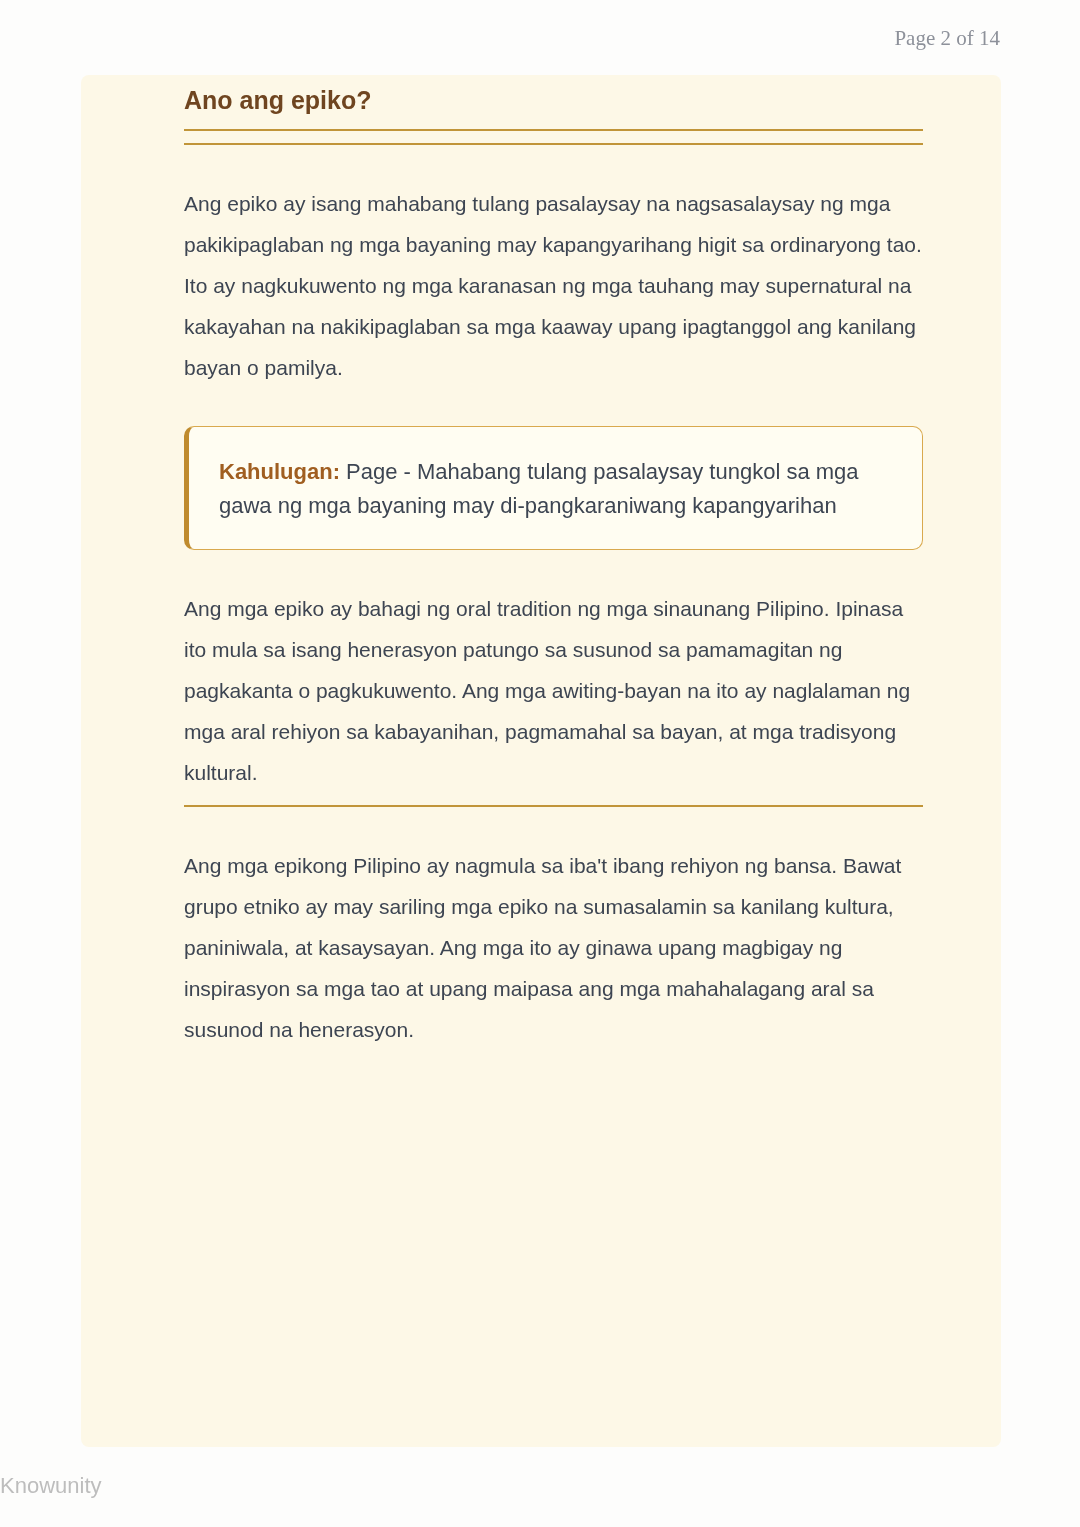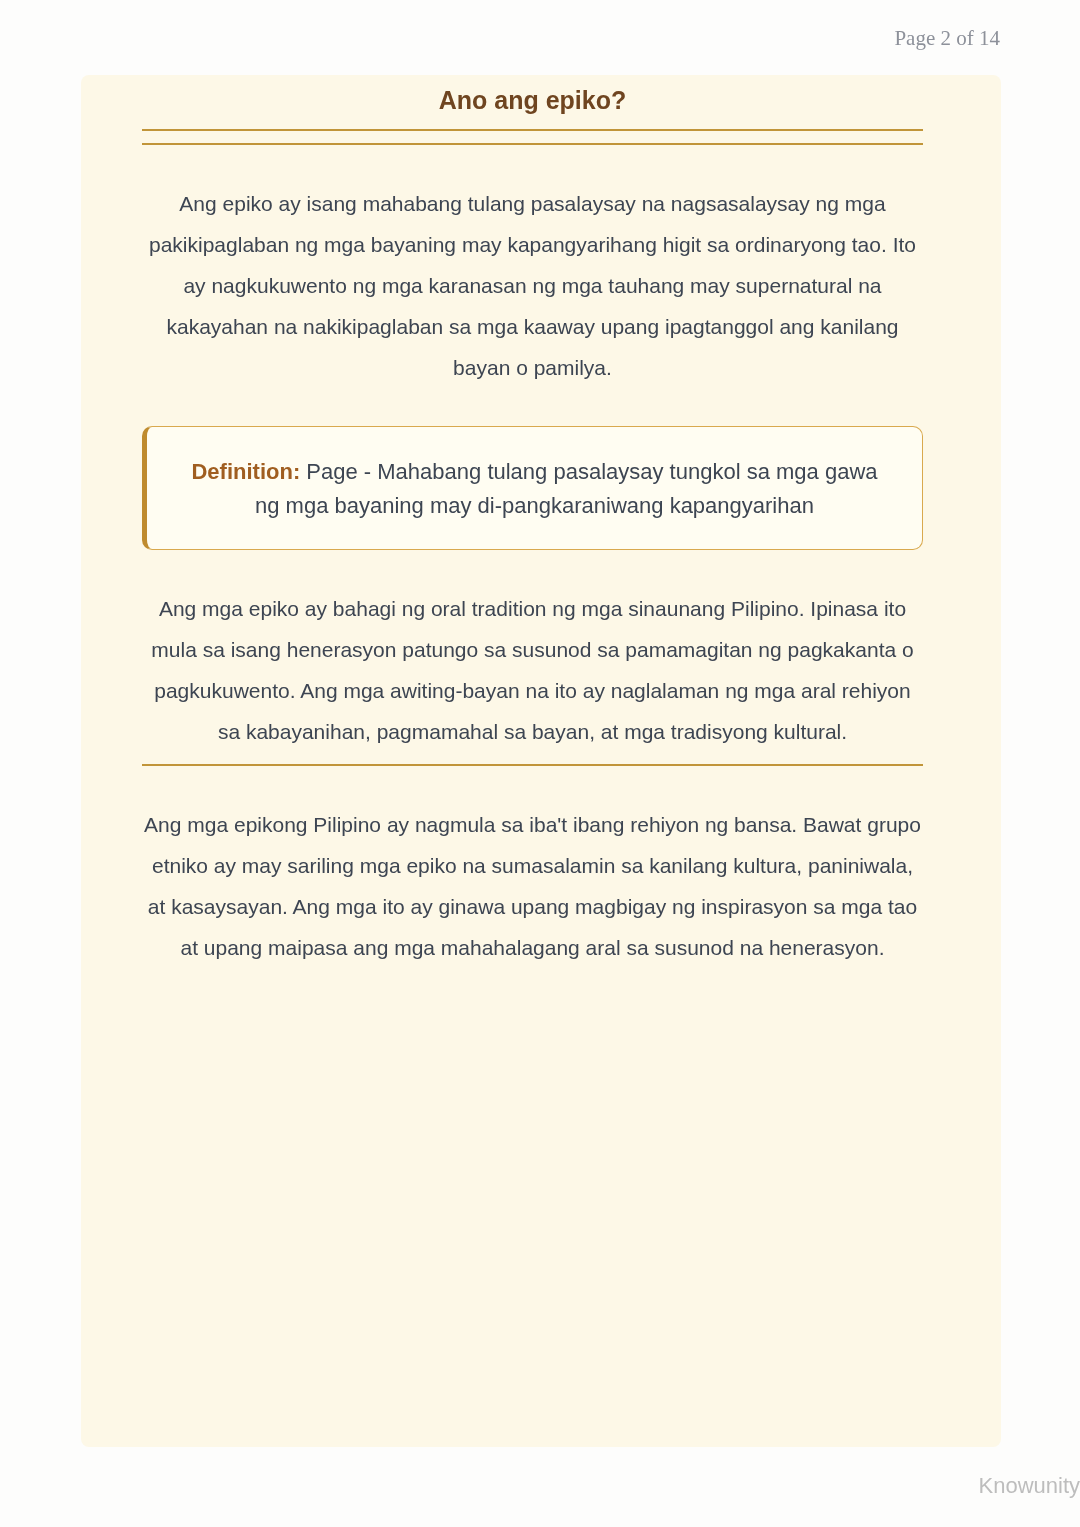--- a/index.html
+++ b/index.html
@@ -19,22 +19,21 @@
     color: #8d919a;
   }
   .doc-card {
     position: absolute;
     left: 81px;
     top: 75px;
     width: 920px;
     height: 1372px;
     background: #fdf8e7;
     border-radius: 8px;
-    padding: 8px 78px 0 61px;
-    text-align: center;
+    padding: 8px 78px 0 103px;
   }
   h1.doc-title {
     font-size: 25px;
     font-weight: bold;
     color: #6f4520;
     line-height: 34px;
   }
   h2.section-heading {
     font-size: 24px;
     font-weight: bold;
@@ -69,41 +68,41 @@
   }
   .def-label {
     font-weight: bold;
     color: #a05e20;
   }
   .footer-brand {
     position: absolute;
     left: 0;
     top: 1473px;
     width: 1080px;
-    text-align: right;
+    text-align: left;
     font-size: 22px;
     color: #bdbdbd;
   }
 </style>
 </head>
 <body>
 
 <div class="page-indicator">Page 2 of 14</div>
 
 <div class="doc-card">
 
   <h1 class="doc-title">Ano ang epiko?</h1>
   <div class="rule"></div>
 
   <div class="rule"></div>
 
   <p class="body-para">Ang epiko ay isang mahabang tulang pasalaysay na nagsasalaysay ng mga pakikipaglaban ng mga bayaning may kapangyarihang higit sa ordinaryong tao. Ito ay nagkukuwento ng mga karanasan ng mga tauhang may supernatural na kakayahan na nakikipaglaban sa mga kaaway upang ipagtanggol ang kanilang bayan o pamilya.</p>
 
   <div class="definition-box">
-    <p><span class="def-label">Definition:</span><span> Page - Mahabang tulang pasalaysay tungkol sa mga gawa ng mga bayaning may di-pangkaraniwang kapangyarihan</span></p>
+    <p><span class="def-label">Kahulugan:</span><span> Page - Mahabang tulang pasalaysay tungkol sa mga gawa ng mga bayaning may di-pangkaraniwang kapangyarihan</span></p>
   </div>
 
   <p class="body-para">Ang mga epiko ay bahagi ng oral tradition ng mga sinaunang Pilipino. Ipinasa ito mula sa isang henerasyon patungo sa susunod sa pamamagitan ng pagkakanta o pagkukuwento. Ang mga awiting-bayan na ito ay naglalaman ng mga aral rehiyon sa kabayanihan, pagmamahal sa bayan, at mga tradisyong kultural.</p>
 
   <div class="rule"></div>
 
   <p class="body-para">Ang mga epikong Pilipino ay nagmula sa iba't ibang rehiyon ng bansa. Bawat grupo etniko ay may sariling mga epiko na sumasalamin sa kanilang kultura, paniniwala, at kasaysayan. Ang mga ito ay ginawa upang magbigay ng inspirasyon sa mga tao at upang maipasa ang mga mahahalagang aral sa susunod na henerasyon.</p>
 
 </div>
 

